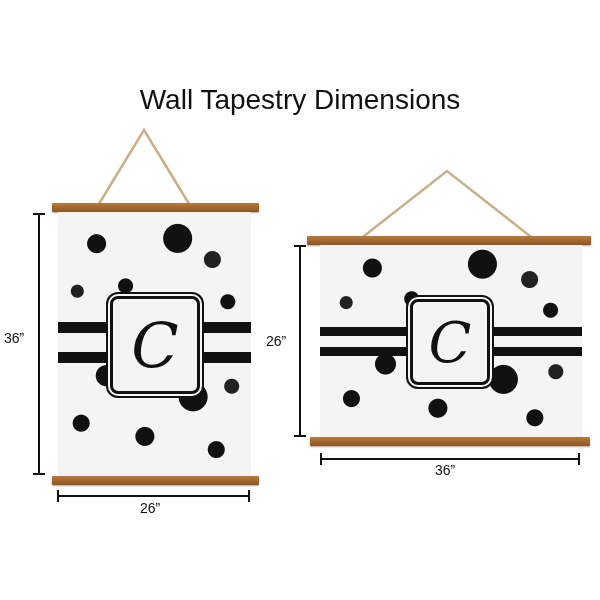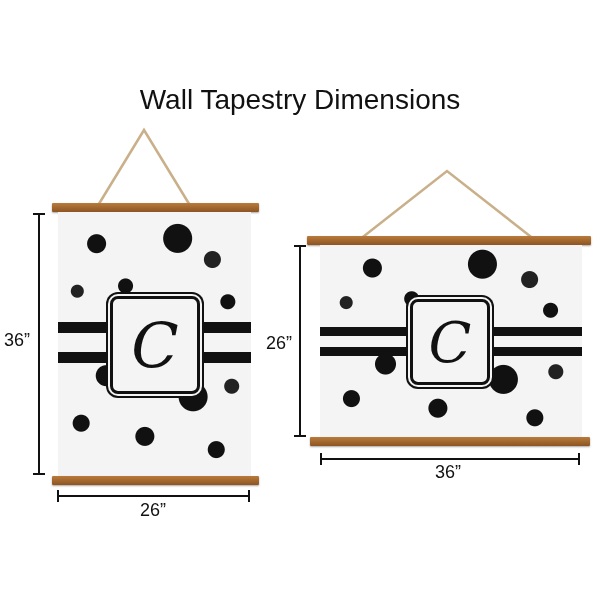--- a/index.html
+++ b/index.html
@@ -24,21 +24,21 @@
   .band{position:absolute;left:0;right:0;background:#111;}
   .mono{position:absolute;background:#f4f4f4;border:3px solid #111;border-radius:8px;box-shadow:0 0 0 2px #f4f4f4,0 0 0 4px #111;display:flex;align-items:center;justify-content:center;}
   .mono span{font-family:"DejaVu Serif",serif;font-style:italic;color:#111;}
   .rope{position:absolute;}
   .dim-v{position:absolute;width:2px;background:#111;}
   .dim-v::before,.dim-v::after{content:"";position:absolute;left:-5px;width:12px;height:2px;background:#111;}
   .dim-v::before{top:0}.dim-v::after{bottom:0}
   .dim-h{position:absolute;height:2px;background:#111;}
   .dim-h::before,.dim-h::after{content:"";position:absolute;top:-5px;width:2px;height:12px;background:#111;}
   .dim-h::before{left:0}.dim-h::after{right:0}
-  .dim-label{position:absolute;font-size:18px;color:#111;}
+  .dim-label{position:absolute;font-size:14px;color:#111;}
 </style>
 </head>
 <body>
 
 <div class="title">Wall Tapestry Dimensions</div>
 
 <div>
   <svg class="rope" style="left:90px;top:126px" width="110" height="88">
     <polyline points="4,86 54,4 104,86" fill="none" stroke="#c9b08a" stroke-width="2.5"></polyline>
   </svg>

